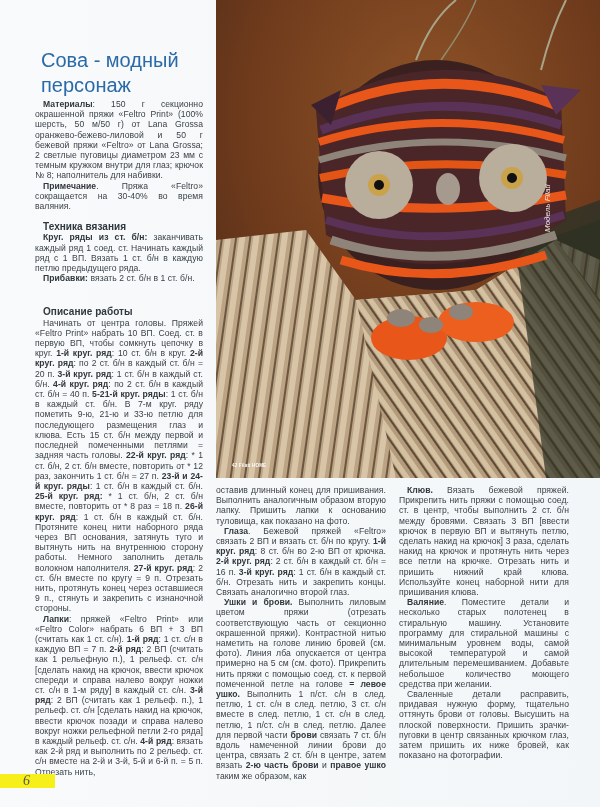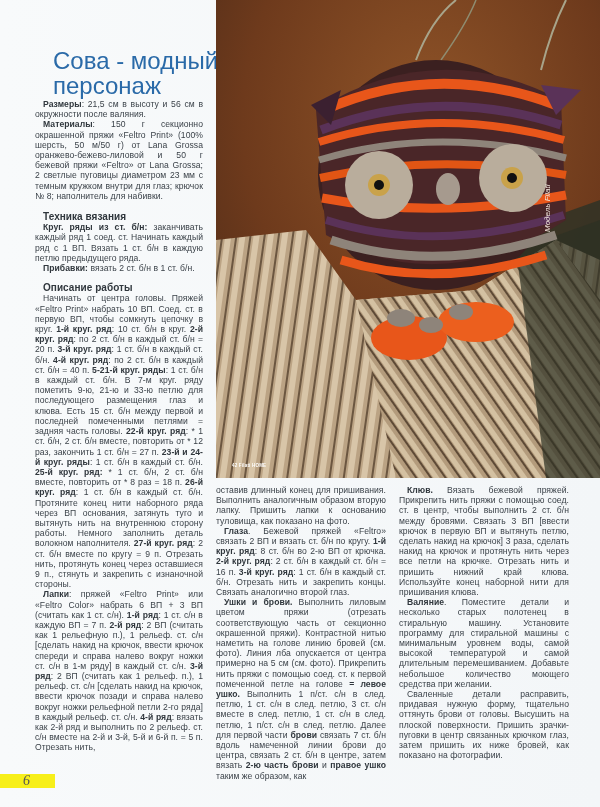--- a/index.html
+++ b/index.html
@@ -6,23 +6,23 @@
   body {
     width: 600px; height: 807px; overflow: hidden; position: relative;
     background: #f5f8fa;
     font-family: "Liberation Sans", sans-serif;
     color: #333a40;
   }
   .page { position: absolute; inset: 0; background: linear-gradient(90deg,#f8fafb 0%,#f3f6f8 100%); }
 
   
   .title {
-    position: absolute; left: 53px; top: 48px; width: 175px;
+    position: absolute; left: 41px; top: 48px; width: 175px;
     font-family: "Liberation Sans", sans-serif;
-    font-size: 24px; line-height: 25px; color: #2a6aa8; font-weight: normal;
+    font-size: 20px; line-height: 25px; color: #2a6aa8; font-weight: normal;
     margin: 0;
   }
 
   
   .col {
     position: absolute;
     font-size: 8.6px; line-height: 10.2px; color: #3b4249;
     text-align: justify;
     letter-spacing: 0.05px;
   }
@@ -59,28 +59,28 @@
   }
 </style>
 </head>
 <body>
 
 <div class="page">
 
   <h1 class="title">Сова - модный персонаж</h1>
 
   <div class="col col-left">
-    <p><b>Размеры</b><span>: 21,5 см в высоту и 56 см в окружности после валяния.</span></p>
     <p><b>Материалы</b><span>: 150 г секционно окрашенной пряжи «Feltro Print» (100% шерсть, 50 м/50 г) от Lana Grossa оранжево-бежево-лиловой и 50 г бежевой пряжи «Feltro» от Lana Grossa; 2 светлые пуговицы диаметром 23 мм с темным кружком внутри для глаз; крючок № 8; наполнитель для набивки.</span></p>
+    <p><b>Примечание</b><span>. Пряжа «Feltro» сокращается на 30-40% во время валяния.</span></p>
 
     <h3 class="gap" style="margin-top:11px">Техника вязания</h3>
     <p><b>Круг. ряды из ст. б/н:</b><span> заканчивать каждый ряд 1 соед. ст. Начинать каждый ряд с 1 ВП. Вязать 1 ст. б/н в каждую петлю предыдущего ряда.</span></p>
     <p><b>Прибавки:</b><span> вязать 2 ст. б/н в 1 ст. б/н.</span></p>
 
-    <h3 style="margin-top:10px">Описание работы</h3>
+    <h3 style="margin-top:24px">Описание работы</h3>
     <p><span>Начинать от центра головы. Пряжей «Feltro Print» набрать 10 ВП. Соед. ст. в первую ВП, чтобы сомкнуть цепочку в круг. </span><b>1-й круг. ряд</b><span>: 10 ст. б/н в круг. </span><b>2-й круг. ряд</b><span>: по 2 ст. б/н в каждый ст. б/н = 20 п. </span><b>3-й круг. ряд</b><span>: 1 ст. б/н в каждый ст. б/н. </span><b>4-й круг. ряд</b><span>: по 2 ст. б/н в каждый ст. б/н = 40 п. </span><b>5-21-й круг. ряды</b><span>: 1 ст. б/н в каждый ст. б/н. В 7-м круг. ряду пометить 9-ю, 21-ю и 33-ю петлю для последующего размещения глаз и клюва. Есть 15 ст. б/н между первой и последней помеченными петлями = задняя часть головы. </span><b>22-й круг. ряд</b><span>: * 1 ст. б/н, 2 ст. б/н вместе, повторить от * 12 раз, закончить 1 ст. б/н = 27 п. </span><b>23-й и 24-й круг. ряды</b><span>: 1 ст. б/н в каждый ст. б/н. </span><b>25-й круг. ряд:</b><span> * 1 ст. б/н, 2 ст. б/н вместе, повторить от * 8 раз = 18 п. </span><b>26-й круг. ряд</b><span>: 1 ст. б/н в каждый ст. б/н. Протяните конец нити наборного ряда через ВП основания, затянуть туго и вытянуть нить на внутреннюю сторону работы. Немного заполнить деталь волокном наполнителя. </span><b>27-й круг. ряд</b><span>: 2 ст. б/н вместе по кругу = 9 п. Отрезать нить, протянуть конец через оставшиеся 9 п., стянуть и закрепить с изнаночной стороны.</span></p>
     <p><b>Лапки</b><span>: пряжей «Feltro Print» или «Feltro Color» набрать 6 ВП + 3 ВП (считать как 1 ст. с/н). </span><b>1-й ряд</b><span>: 1 ст. с/н в каждую ВП = 7 п. </span><b>2-й ряд</b><span>: 2 ВП (считать как 1 рельефную п.), 1 рельеф. ст. с/н [сделать накид на крючок, ввести крючок спереди и справа налево вокруг ножки ст. с/н в 1-м ряду] в каждый ст. с/н. </span><b>3-й ряд</b><span>: 2 ВП (считать как 1 рельеф. п.), 1 рельеф. ст. с/н [сделать накид на крючок, ввести крючок позади и справа налево вокруг ножки рельефной петли 2-го ряда] в каждый рельеф. ст. с/н. </span><b>4-й ряд</b><span>: вязать как 2-й ряд и выполнить по 2 рельеф. ст. с/н вместе на 2-й и 3-й, 5-й и 6-й п. = 5 п. Отрезать нить,</span></p>
   </div>
 
   <div class="photo">
     <svg width="384" height="478" viewBox="0 0 384 478">
       <defs>
         <radialGradient id="bg" cx="0.55" cy="0.25" r="0.8">
           <stop offset="0" stop-color="#8f5428"></stop>
           <stop offset="0.6" stop-color="#6e3a1c"></stop>

